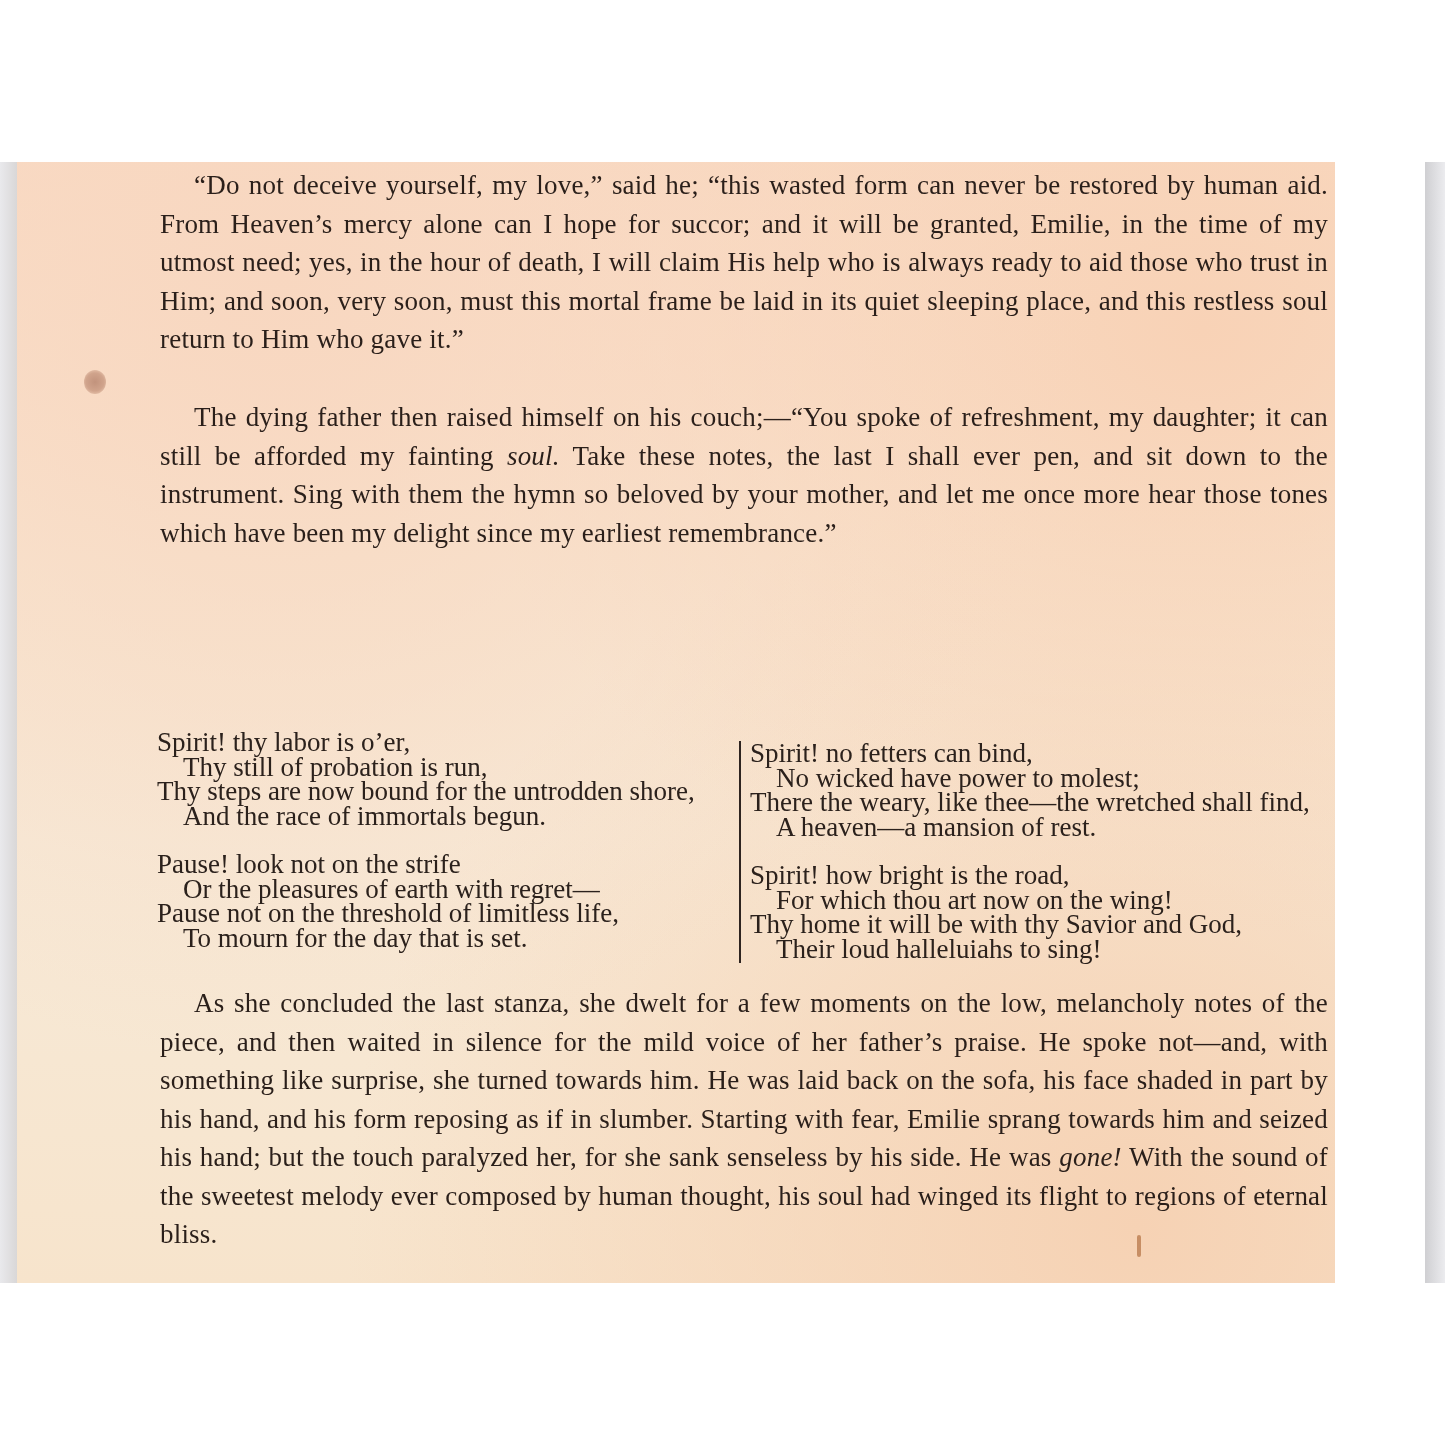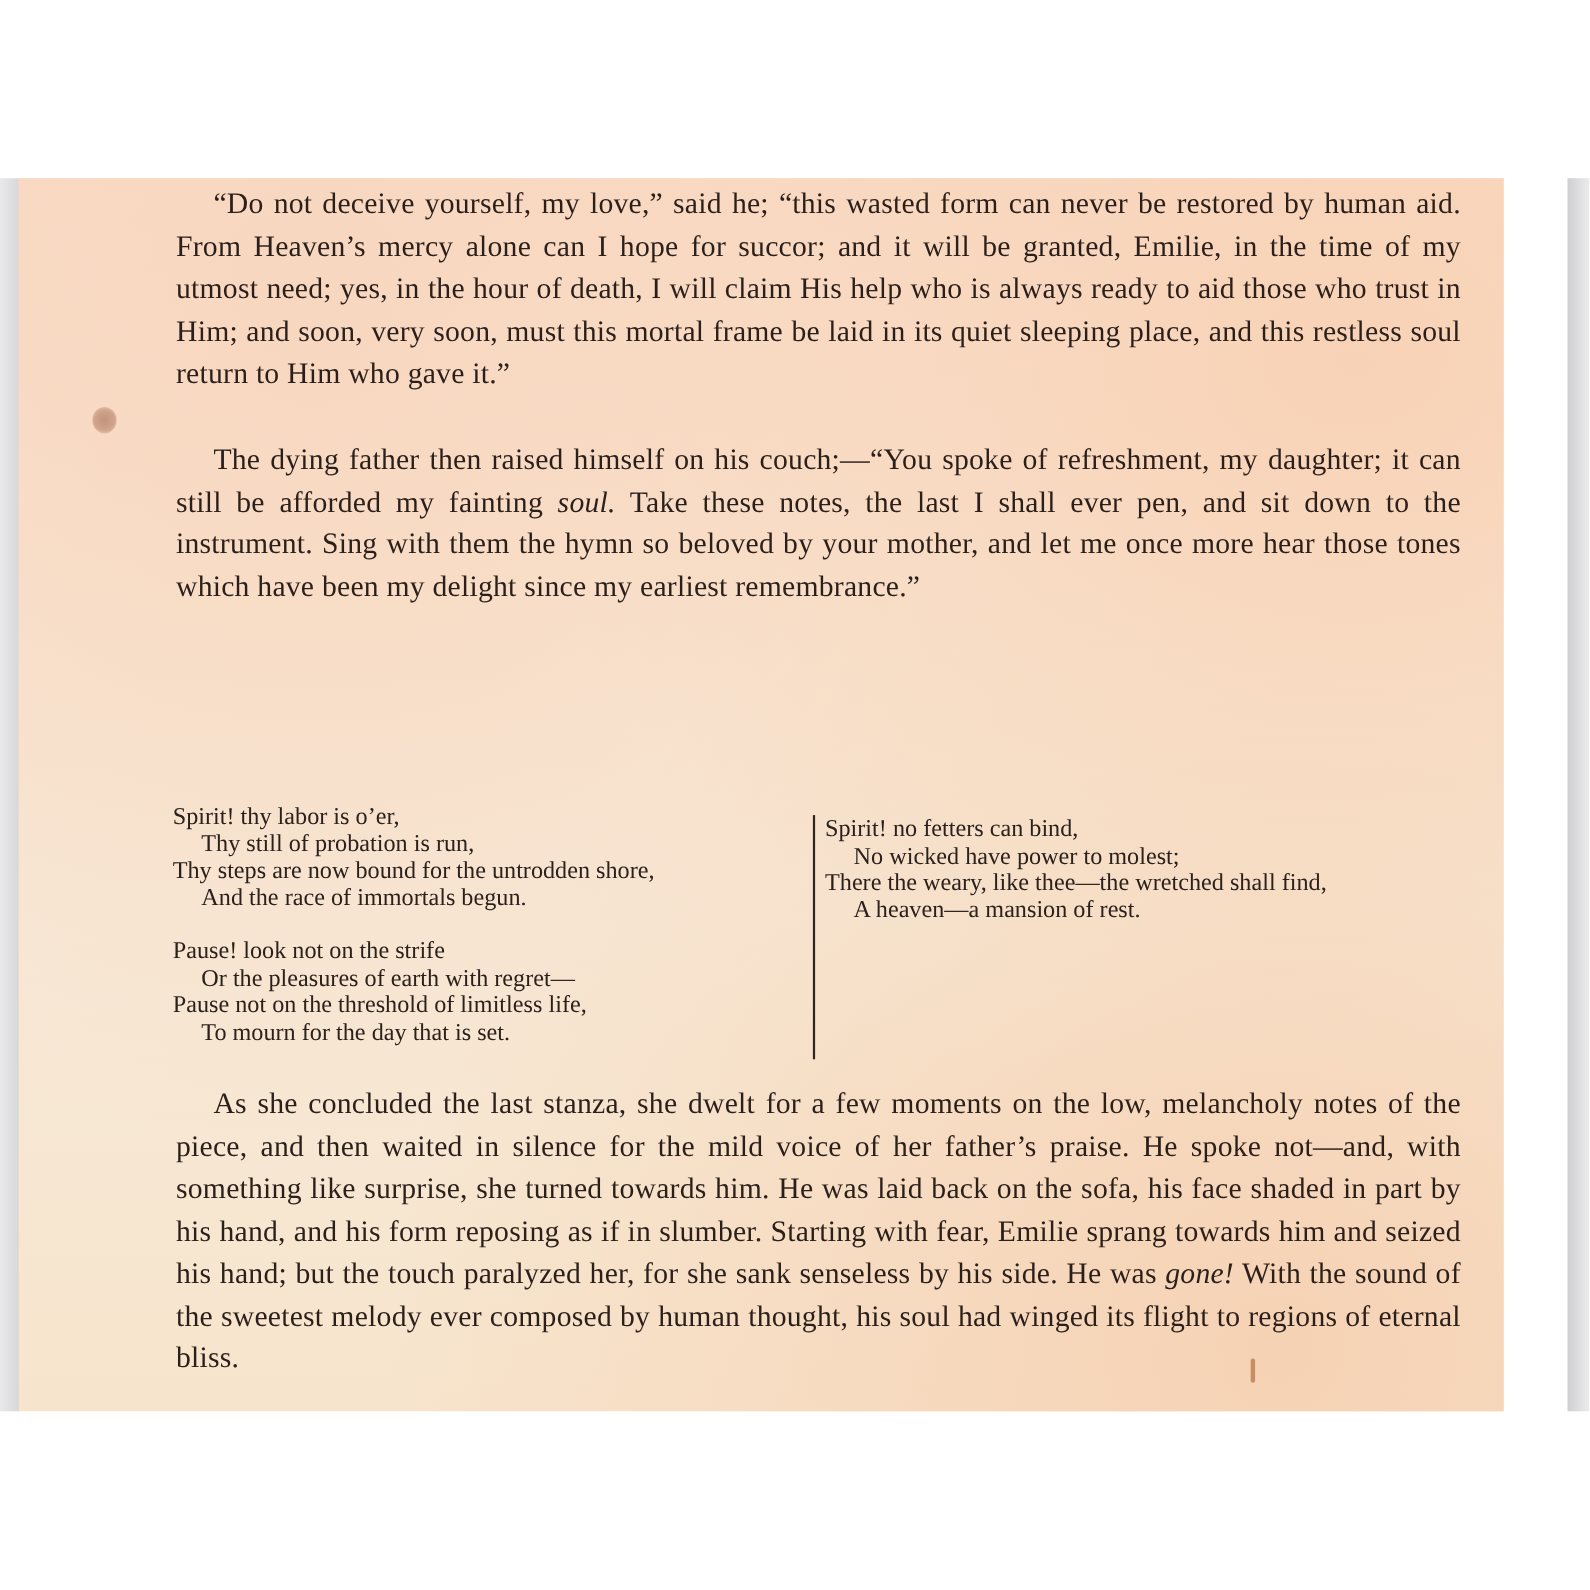--- a/index.html
+++ b/index.html
@@ -36,21 +36,20 @@
     width: 1318px;
     height: 1121px;
     overflow: hidden;
     background:
       radial-gradient(ellipse at 20% 10%, #f8d7c0 0%, rgba(248,215,192,0) 55%),
       radial-gradient(ellipse at 90% 15%, #f8d2b6 0%, rgba(248,210,182,0) 45%),
       radial-gradient(ellipse at 85% 95%, #f6d2b4 0%, rgba(246,210,180,0) 50%),
       linear-gradient(180deg, #f9dcc6 0%, #f8e7d3 35%, #f7ead8 60%, #f7e4cc 100%);
     font-family: "Liberation Serif", "DejaVu Serif", serif;
     color: #2a1f1a;
-    padding-left: 32px;
   }
   .stain {
     position: absolute;
     left: 67px;
     top: 208px;
     width: 22px;
     height: 24px;
     border-radius: 50%;
     background: radial-gradient(circle, #b88670 0%, #c99a82 55%, rgba(220,170,145,0) 100%);
     opacity: 0.85;
@@ -81,21 +80,21 @@
   .block-1 { top: 4px; }
   .block-2 { top: 236px; }
   .block-3 { top: 428px; }
   .block-4 { top: 822px; }
   .poem {
     position: absolute;
     top: 568px;
     left: 140px;
     width: 1190px;
     height: 232px;
-    font-size: 22px;
+    font-size: 27px;
     line-height: 24.5px;
     color: #2b211c;
   }
   .poem-col {
     position: absolute;
     top: 0;
   }
   .poem-col.left { left: 0; width: 570px; }
   .poem-col.right { left: 582px; width: 600px; padding-left: 9px; border-left: 2px solid #2e2420; top: 11px; height: 222px; }
   .stanza { margin: 0 0 24px 0; }
@@ -137,19 +136,25 @@
         <span class="verse indent">To mourn for the day that is set.</span>
       </div>
     </div>
     <div class="poem-col right">
       <div class="stanza">
         <span class="verse">Spirit! no fetters can bind,</span>
         <span class="verse indent">No wicked have power to molest;</span>
         <span class="verse">There the weary, like thee—the wretched shall find,</span>
         <span class="verse indent">A heaven—a mansion of rest.</span>
       </div>
+      <div class="stanza">
+        <span class="verse">Spirit! how bright is the road,</span>
+        <span class="verse indent">For which thou art now on the wing!</span>
+        <span class="verse">Thy home it will be with thy Savior and God,</span>
+        <span class="verse indent">Their loud halleluiahs to sing!</span>
+      </div>
     </div>
   </div>
 
   <div class="prose block-4">
     <p><span>As she concluded the last stanza, she dwelt for a few moments on the low, melancholy notes of the piece, and then waited in silence for the mild voice of her father’s praise. He spoke not—and, with something like surprise, she turned towards him. He was laid back on the sofa, his face shaded in part by his hand, and his form reposing as if in slumber. Starting with fear, Emilie sprang towards him and seized his hand; but the touch paralyzed her, for she sank senseless by his side. He was </span><em>gone!</em><span> With the sound of the sweetest melody ever composed by human thought, his soul had winged its flight to regions of eternal bliss.</span></p>
   </div>
 </div>
 
 </body></html>

